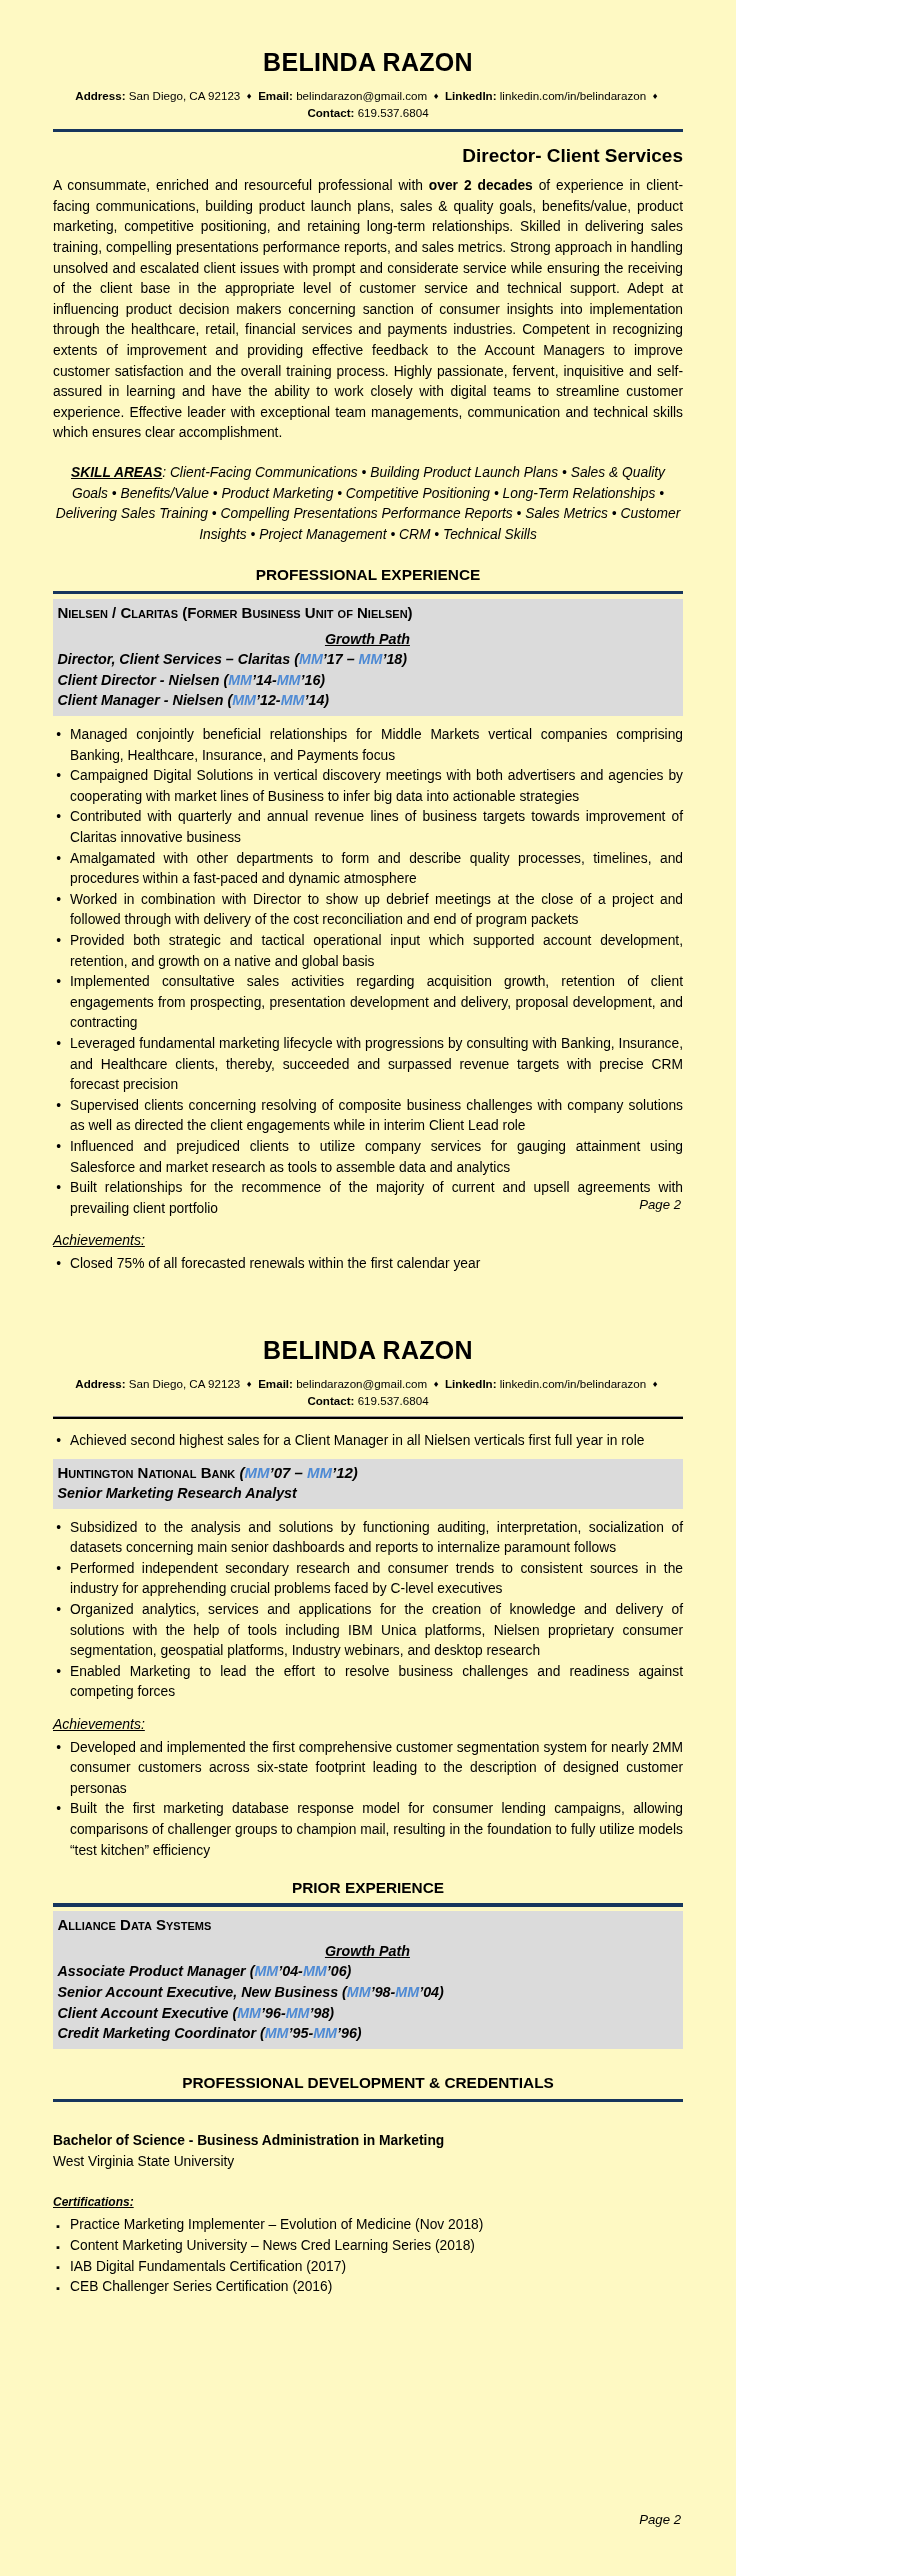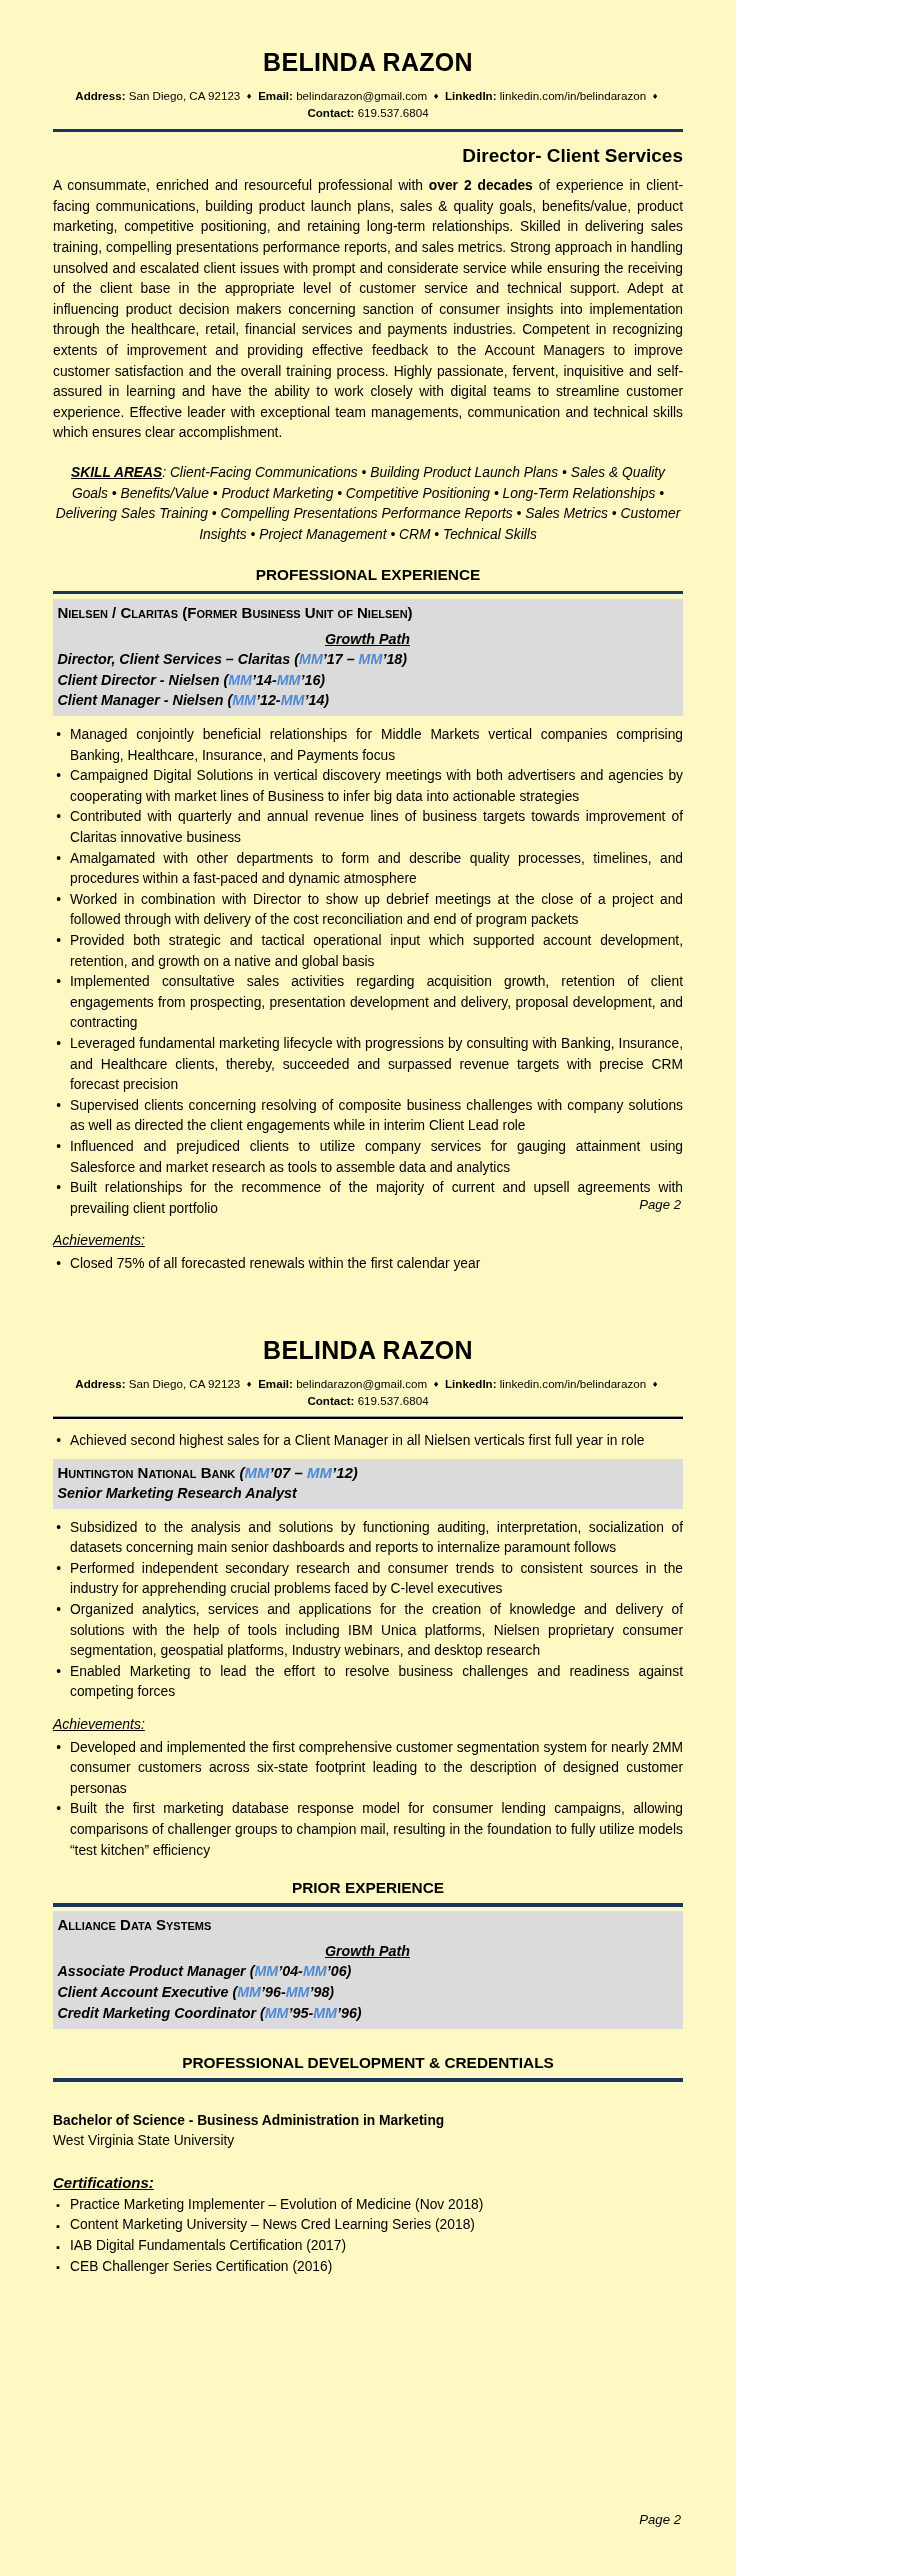--- a/index.html
+++ b/index.html
@@ -44,21 +44,21 @@
   ul.bullets li{position:relative;padding-left:17px;margin:0;font-size:13.8px;line-height:20.6px;}
   ul.bullets li::before{content:"•";position:absolute;left:3.3px;top:0;}
   ul.bullets.square li::before{content:"▪";font-size:11px;top:0.6px;}
   ul.bullets.no-justify{text-align:left;}
 
   .achievements-label{margin-top:11px;font-size:14px;line-height:20.4px;font-style:italic;}
   .achievements-label span{text-decoration:underline;}
 
   .degree-line{margin-top:29px;font-size:13.8px;line-height:20.6px;font-weight:bold;}
   .school-line{font-size:13.8px;line-height:20.6px;}
-  .cert-label{margin-top:20px;font-size:15px;line-height:21px;font-weight:bold;font-style:italic;}
+  .cert-label{margin-top:20px;font-size:12px;line-height:21px;font-weight:bold;font-style:italic;}
   .cert-label span{text-decoration:underline;}
 
   .page-footer{position:absolute;right:55px;font-size:13.2px;line-height:16.5px;font-style:italic;}
   .footer-p1{bottom:75px;}
   .footer-p2{bottom:48px;}
 </style>
 </head>
 <body>
 
 <div class="page">
@@ -170,20 +170,21 @@
       </ul>
 
     <h3 class="section-heading" style="margin-top:16.5px;">PRIOR EXPERIENCE</h3>
     <div class="rule-navy-thin"></div>
 
     <div class="gray-block">
       <div class="company-line">Alliance Data Systems</div>
       <div class="gp-label"><span>Growth Path</span></div>
       <div class="role-lines">
           <div>Associate Product Manager (<span class="mm">MM</span>’04-<span class="mm">MM</span>’06)</div>
+          <div>Senior Account Executive, New Business (<span class="mm">MM</span>’98-<span class="mm">MM</span>’04)</div>
           <div>Client Account Executive (<span class="mm">MM</span>’96-<span class="mm">MM</span>’98)</div>
           <div>Credit Marketing Coordinator (<span class="mm">MM</span>’95-<span class="mm">MM</span>’96)</div>
         </div>
     </div>
 
     <h3 class="section-heading" style="margin-top:24px;">PROFESSIONAL DEVELOPMENT &amp; CREDENTIALS</h3>
     <div class="rule-navy-thin"></div>
 
     <div class="degree-line">Bachelor of Science - Business Administration in Marketing</div>
     <div class="school-line">West Virginia State University</div>

